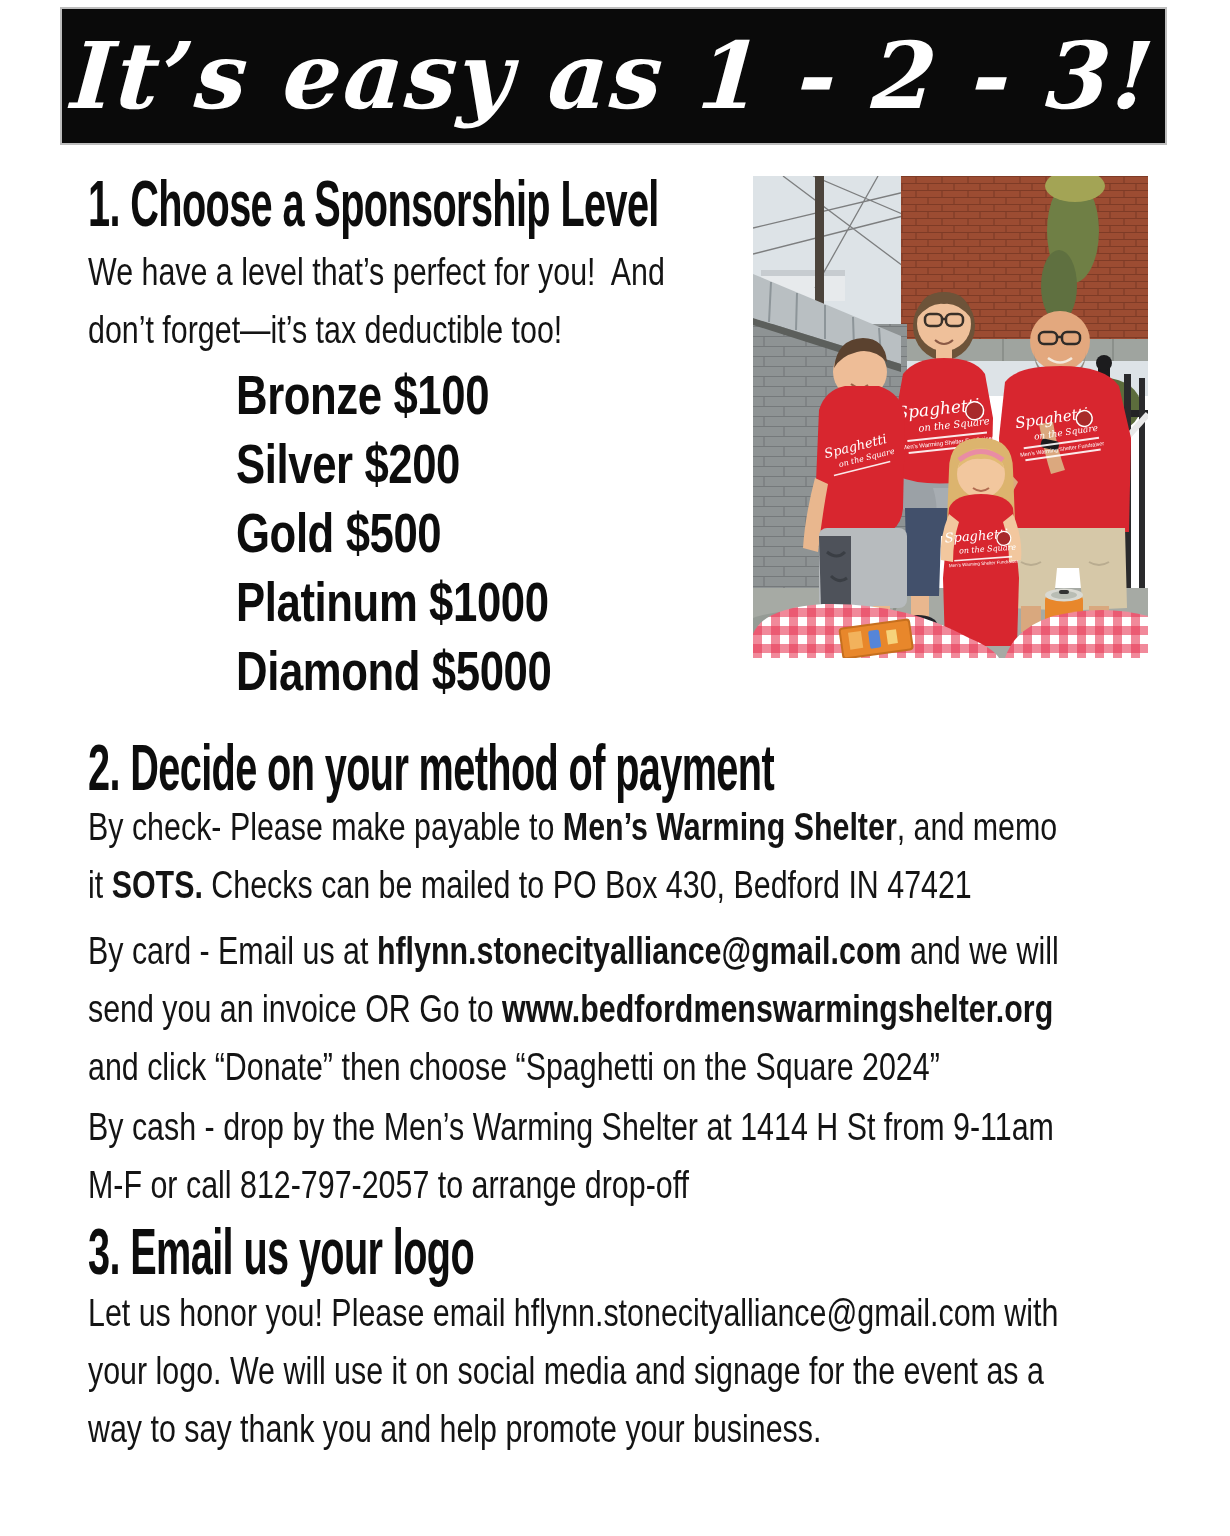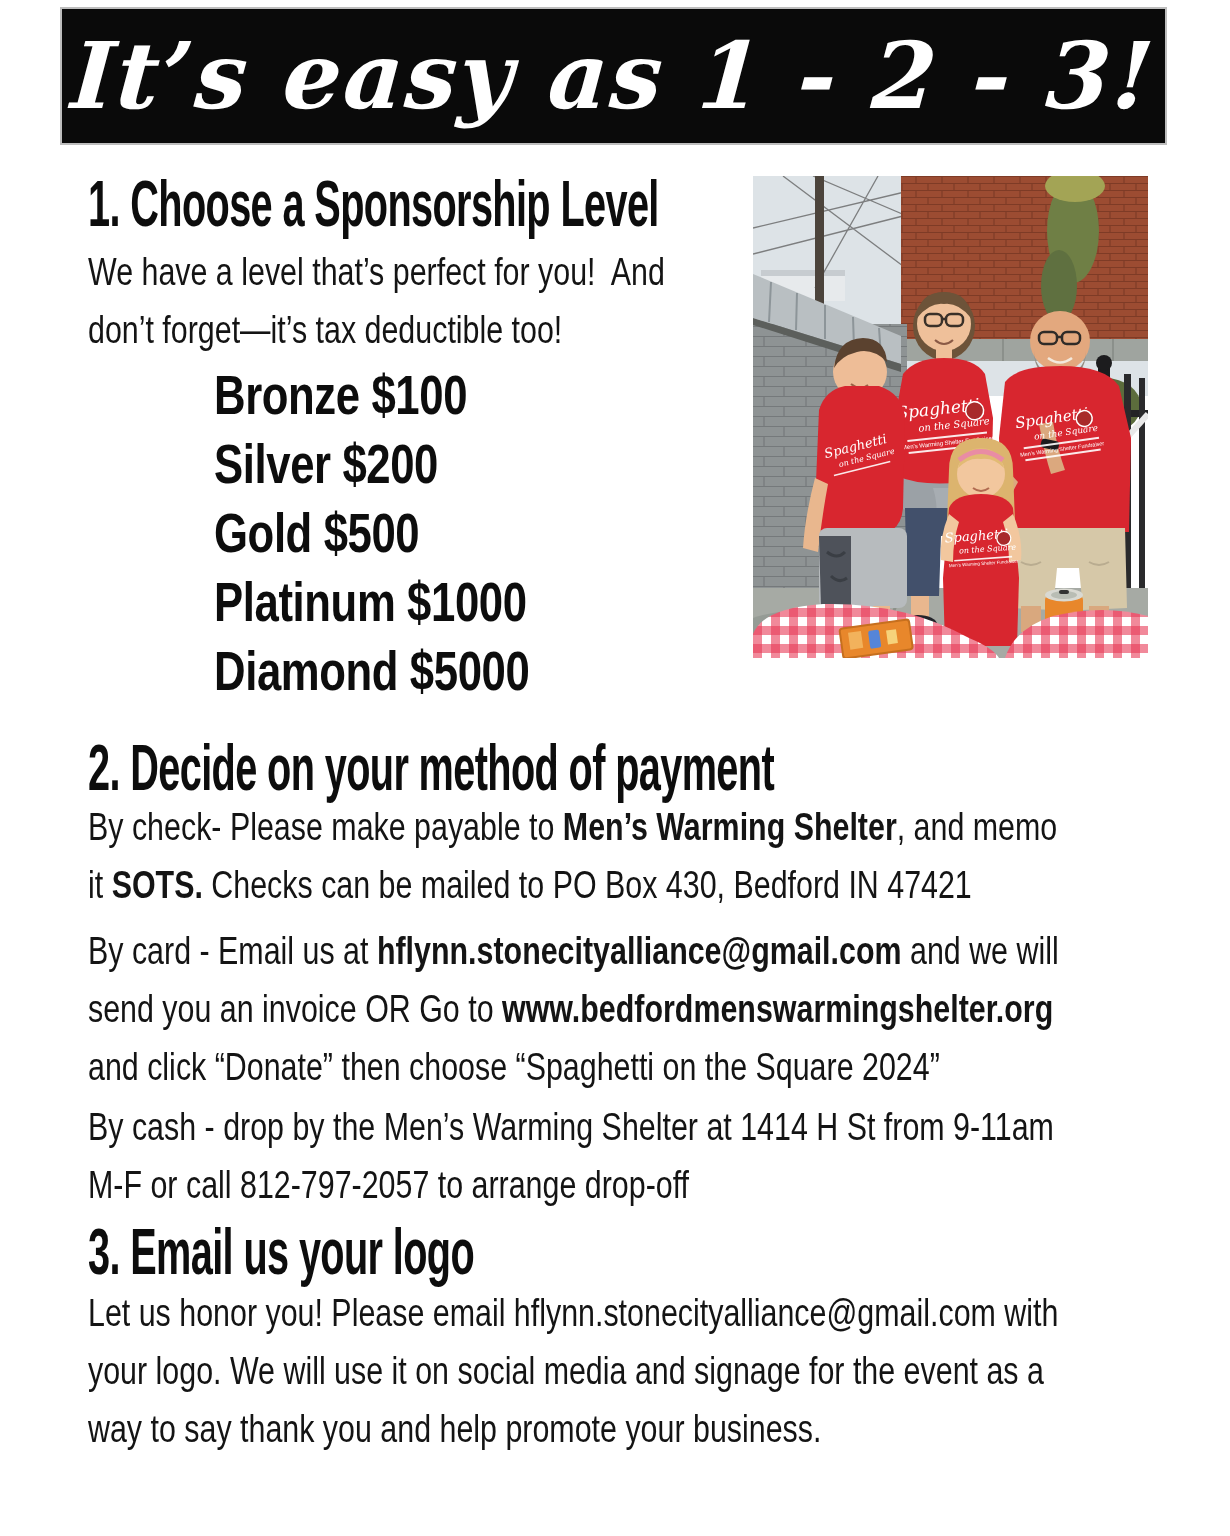--- a/index.html
+++ b/index.html
@@ -33,21 +33,21 @@
     font-size:38px;line-height:58px;color:#141414;
     transform:scaleX(0.80);transform-origin:0 0;
   }
   .body b{font-weight:bold;}
   .p-intro{top:243px;}
   .p-check{top:798px;}
   .p-card{top:922px;}
   .p-cash{top:1098px;}
   .p-logo{top:1284px;}
   
-  .levels{position:absolute;left:214px;top:360px;}
+  .levels{position:absolute;left:236px;top:360px;}
   .level{
     font-size:56px;line-height:69px;font-weight:bold;letter-spacing:-0.5px;
     white-space:pre;transform:scaleX(0.78);transform-origin:0 0;color:#0d0d0d;
   }
   
   .photo{
     position:absolute;left:753px;top:176px;width:395px;height:482px;margin:0;
     overflow:hidden;
   }
   .photo svg{display:block;width:100%;height:100%;}

